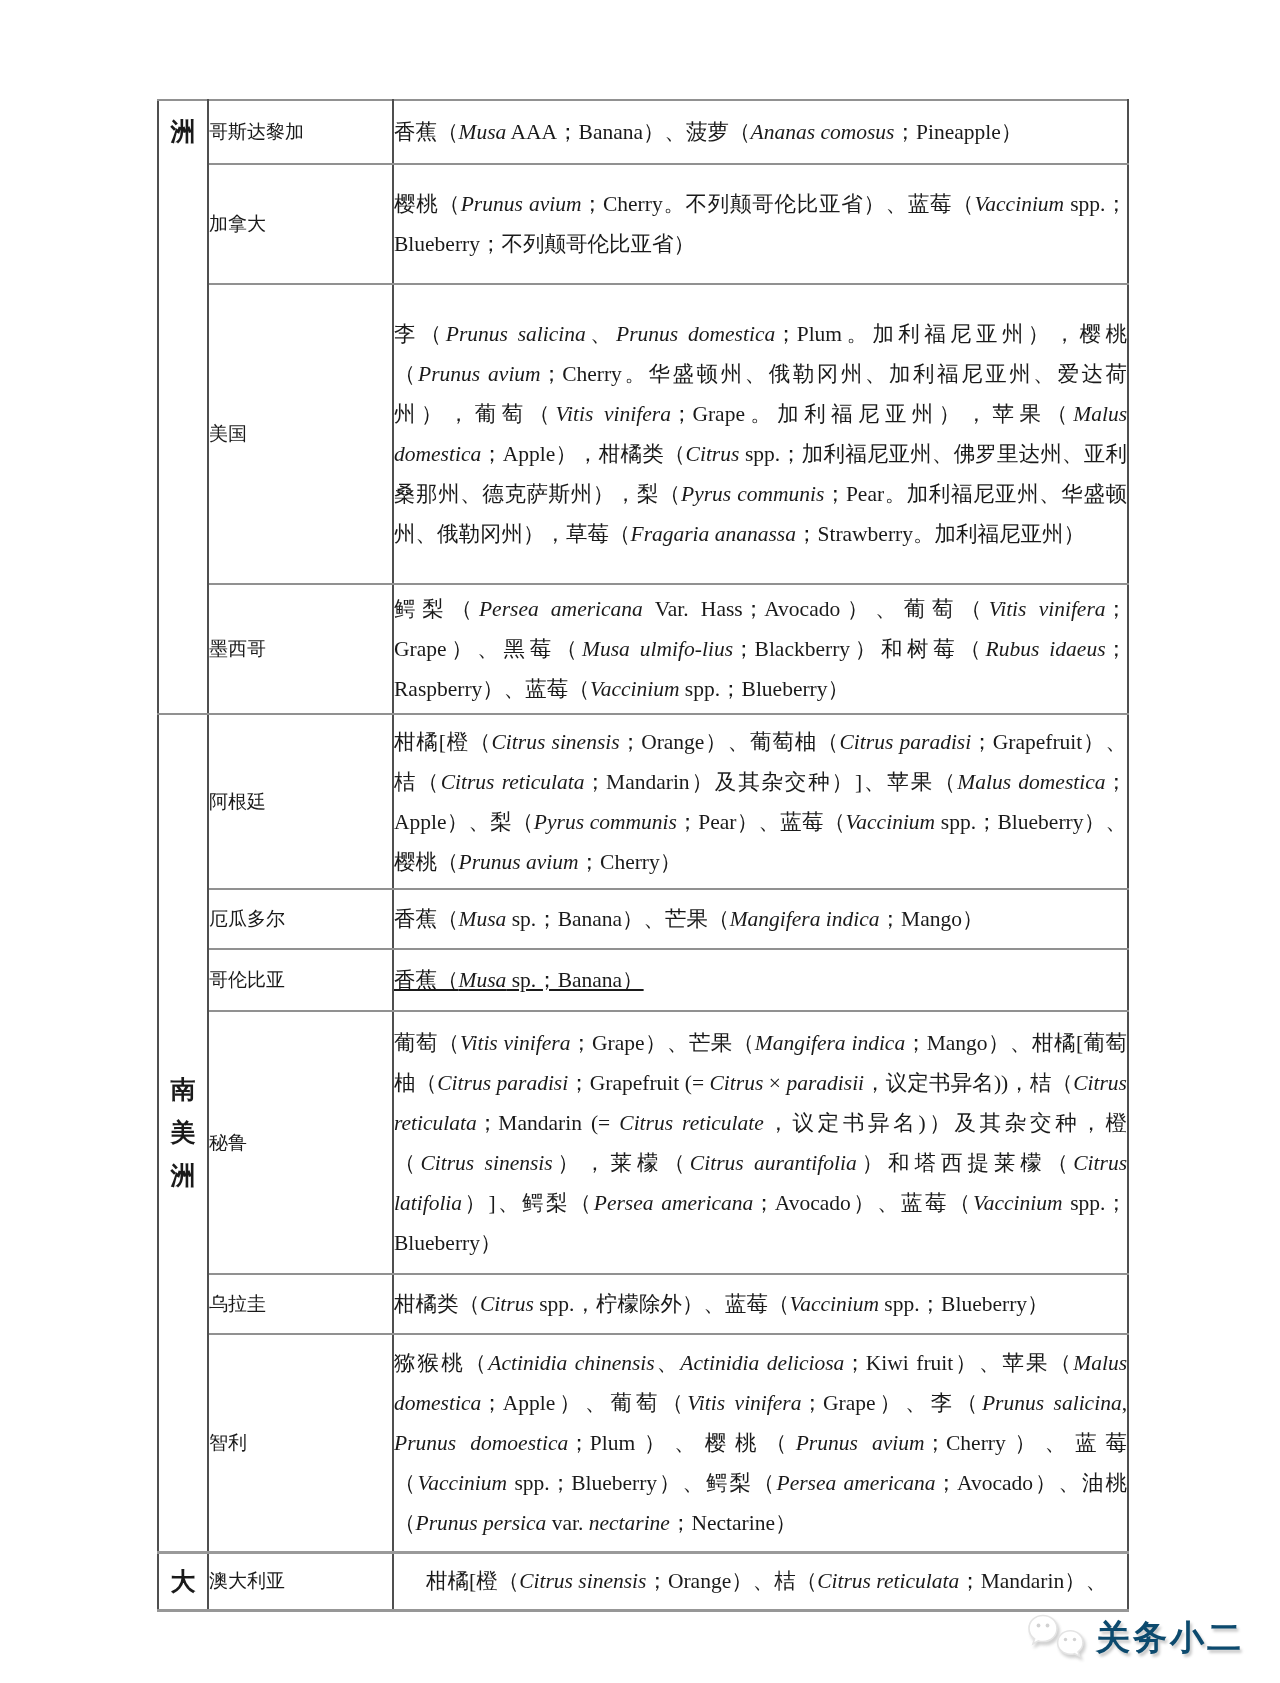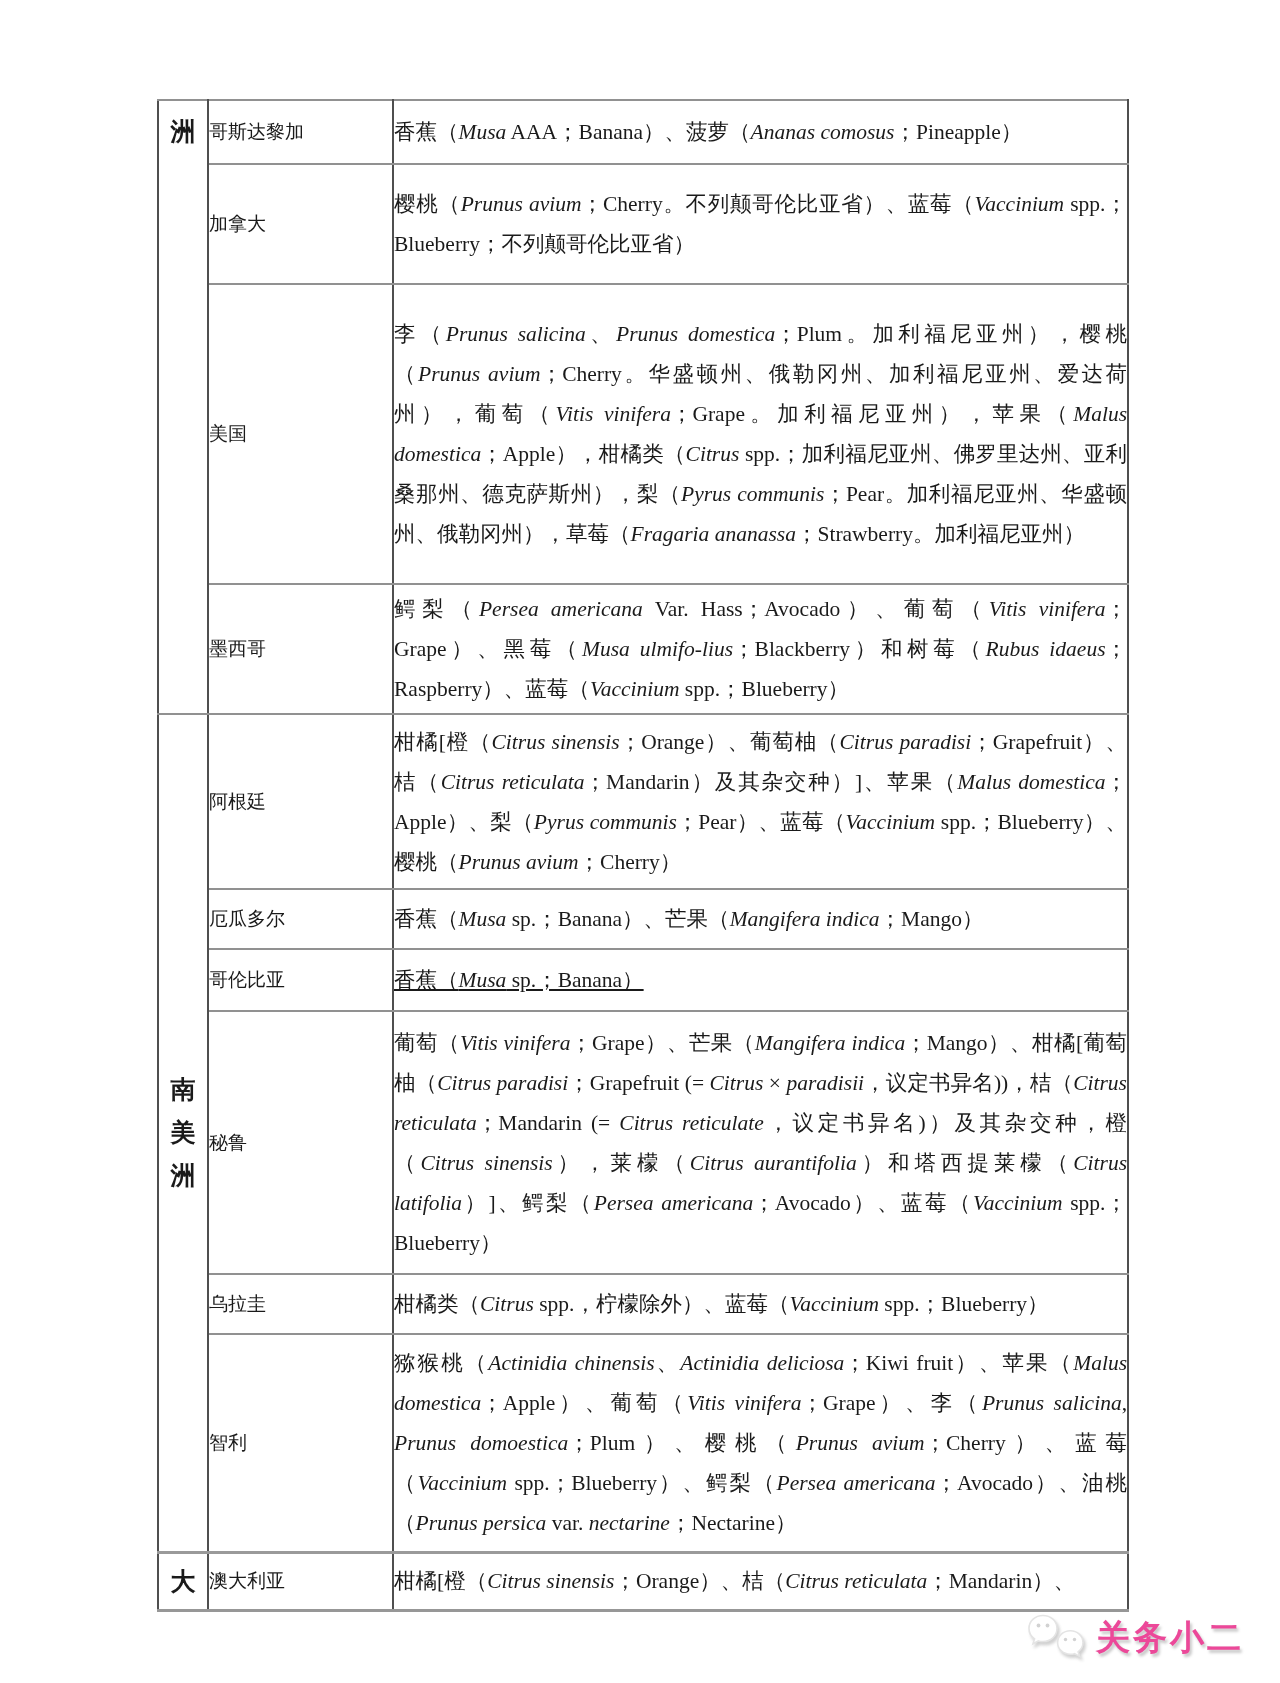--- a/index.html
+++ b/index.html
@@ -38,21 +38,21 @@
     padding:4px 16px 4px 17px;
   }
   .fruits-cell .clip{overflow:hidden;}
   .lat{font-style:italic;}
   .watermark{
     position:absolute;right:36px;bottom:20px;
     display:flex;align-items:center;gap:10px;
     font-family:"Liberation Sans","DejaVu Sans",sans-serif;
   }
   .watermark-text{
-    font-size:34px;font-weight:bold;letter-spacing:3px;color:#ec4899;
+    font-size:34px;font-weight:bold;letter-spacing:3px;color:#0c4a6e;
     text-shadow:2px 3px 3px #c6c6c6, 0 0 1px #ececec;
   }
   .wechat-icon svg{filter:drop-shadow(2px 3px 1.5px rgba(150,150,150,0.45));display:block;}
 </style>
 </head>
 <body>
 
 <table class="quarantine-table">
   <tbody id="table-body">
       <tr style="height: 64px;">
@@ -122,21 +122,21 @@
         <td class="f-col fruits-cell">
           <div class="clip" style="max-height: 210px;">猕猴桃（<i class="lat">Actinidia chinensis</i>、<i class="lat">Actinidia deliciosa</i>；Kiwi fruit）、苹果（<i class="lat">Malus domestica</i>；Apple）、葡萄（<i class="lat">Vitis vinifera</i>；Grape）、李（<i class="lat">Prunus salicina</i>, <i class="lat">Prunus domoestica</i>；Plum）、樱桃（<i class="lat">Prunus avium</i>；Cherry）、蓝莓（<i class="lat">Vaccinium</i> spp.；Blueberry）、鳄梨（<i class="lat">Persea americana</i>；Avocado）、油桃（<i class="lat">Prunus persica</i> var. <i class="lat">nectarine</i>；Nectarine）</div>
         </td>
       </tr>
       <tr class="thick-top" style="height: 58px;">
         <td class="c-col continent-cell" rowspan="1">
           <span class="cchar">大</span>
         </td>
         <td class="n-col country-cell">澳大利亚</td>
         <td class="f-col fruits-cell">
-          <div class="clip" style="max-height: 50px;">柑橘[橙（<i class="lat">Citrus sinensis</i>；Orange）、桔（<i class="lat">Citrus reticulata</i>；Mandarin）、</div>
+          <div class="clip" style="max-height: 50px; padding-left: 32px;">柑橘[橙（<i class="lat">Citrus sinensis</i>；Orange）、桔（<i class="lat">Citrus reticulata</i>；Mandarin）、</div>
         </td>
       </tr>
     </tbody>
 </table>
 
 <div class="watermark">
   <span class="wechat-icon">
     <svg width="60" height="50" viewBox="0 0 60 50">
       <g fill="#ffffff" stroke="#e4e4e4" stroke-width="1.6">
         <path d="M31 15.5c0-7.5-6.3-13-14-13s-14 5.5-14 13c0 4.3 2.2 8 5.6 10.4l-1.7 4.9 5.6-2.9c1.4.4 2.9.6 4.5.6 7.7 0 14-5.5 14-13z"></path>

